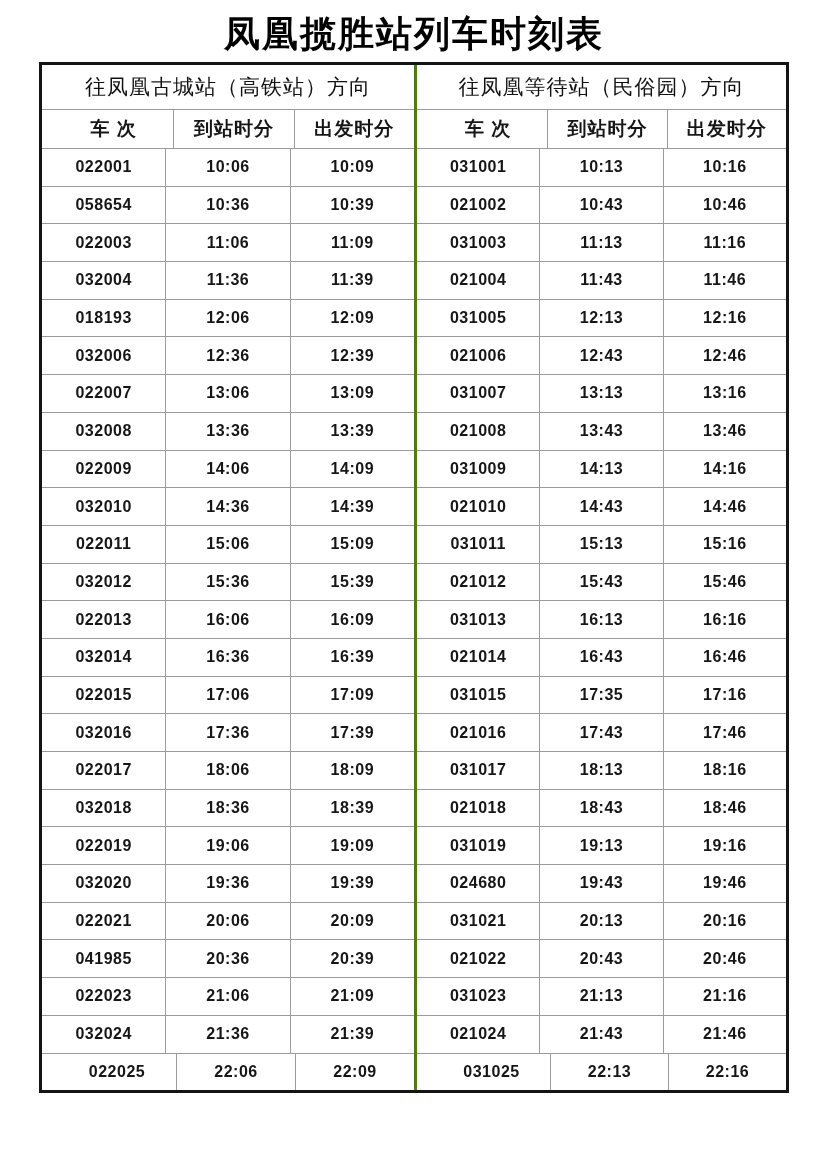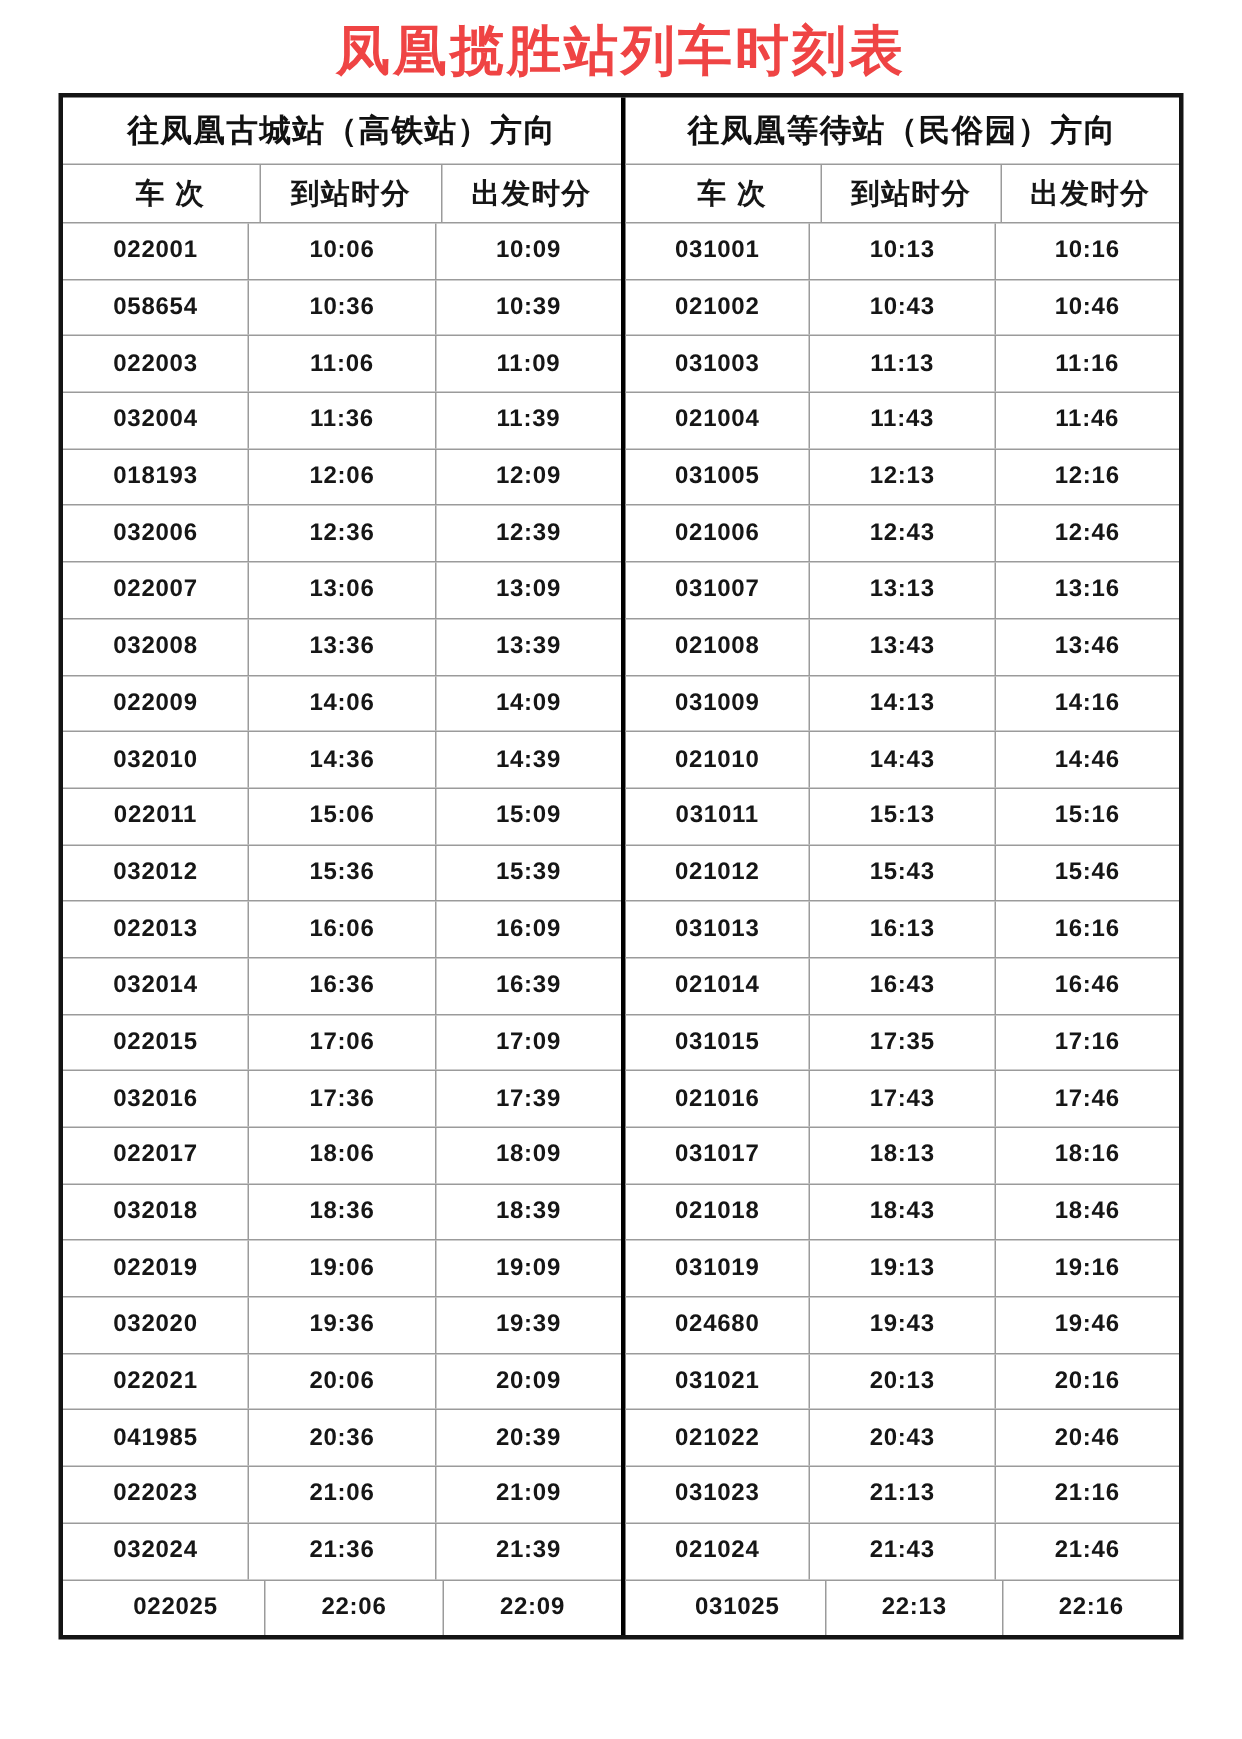--- a/index.html
+++ b/index.html
@@ -13,40 +13,40 @@
   .page { position: relative; width: 828px; height: 1159px; background: #ffffff; overflow: hidden; }
 
   .title {
     margin: 0;
     padding-top: 10px;
     height: 50px;
     text-align: center;
     font-size: 36px;
     font-weight: 700;
     letter-spacing: 2px;
-    color: #ef4444;
+    color: #000000;
   }
 
   .timetable {
     position: absolute;
     left: 39px; top: 62px;
     width: 750px; height: 1031px;
     border: 3px solid #141414;
     box-sizing: border-box;
     display: flex;
     background: #ffffff;
   }
 
   .half { width: 50%; display: flex; flex-direction: column; box-sizing: border-box; }
-  .half-right { border-left: 3px solid #000000; text-align: right; }
+  .half-right { border-left: 3px solid #4d7c0f; text-align: right; }
 
   .dir-header {
     height: 44px; flex: 0 0 44px;
     display: flex; align-items: center; justify-content: center;
-    font-size: 21px; font-weight: 700;
+    font-size: 21px; font-weight: 400;
     border-bottom: 1px solid #9b9b9b;
     letter-spacing: 1px;
     white-space: nowrap;
   }
 
   .col-header-row {
     height: 38px; flex: 0 0 38px;
     display: flex;
     border-bottom: 1px solid #9b9b9b;
     padding-left: 12px;

